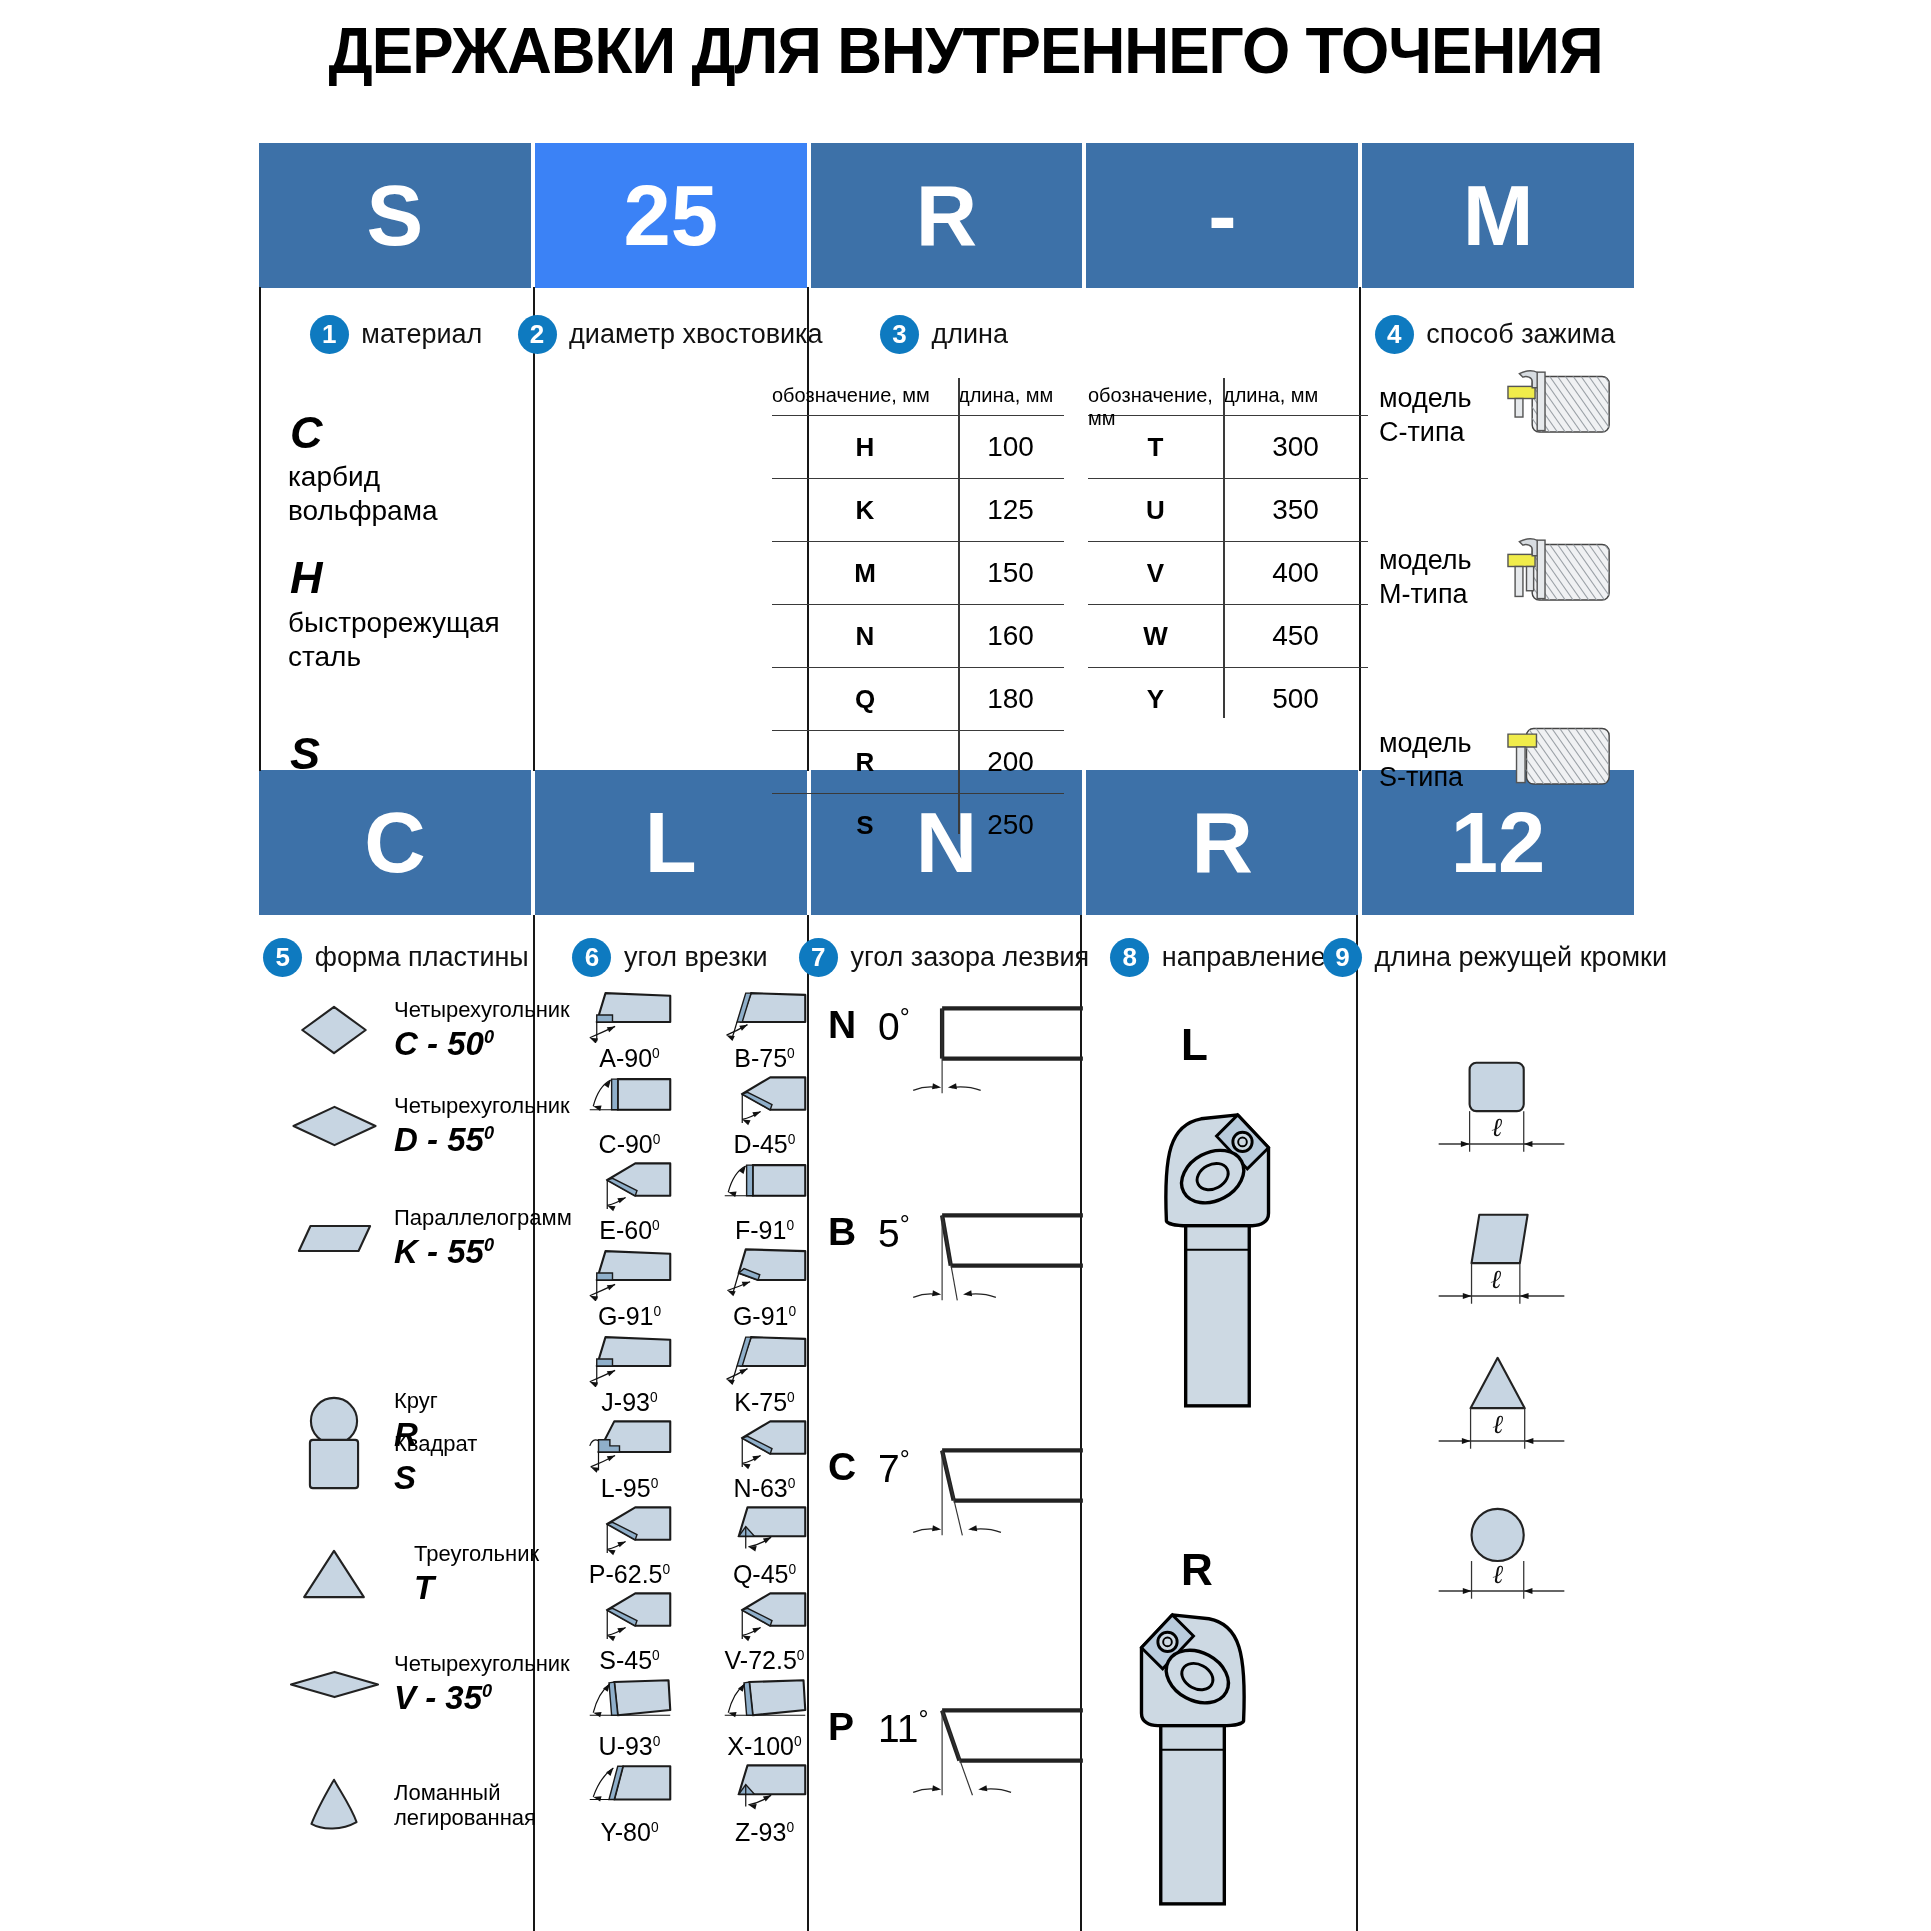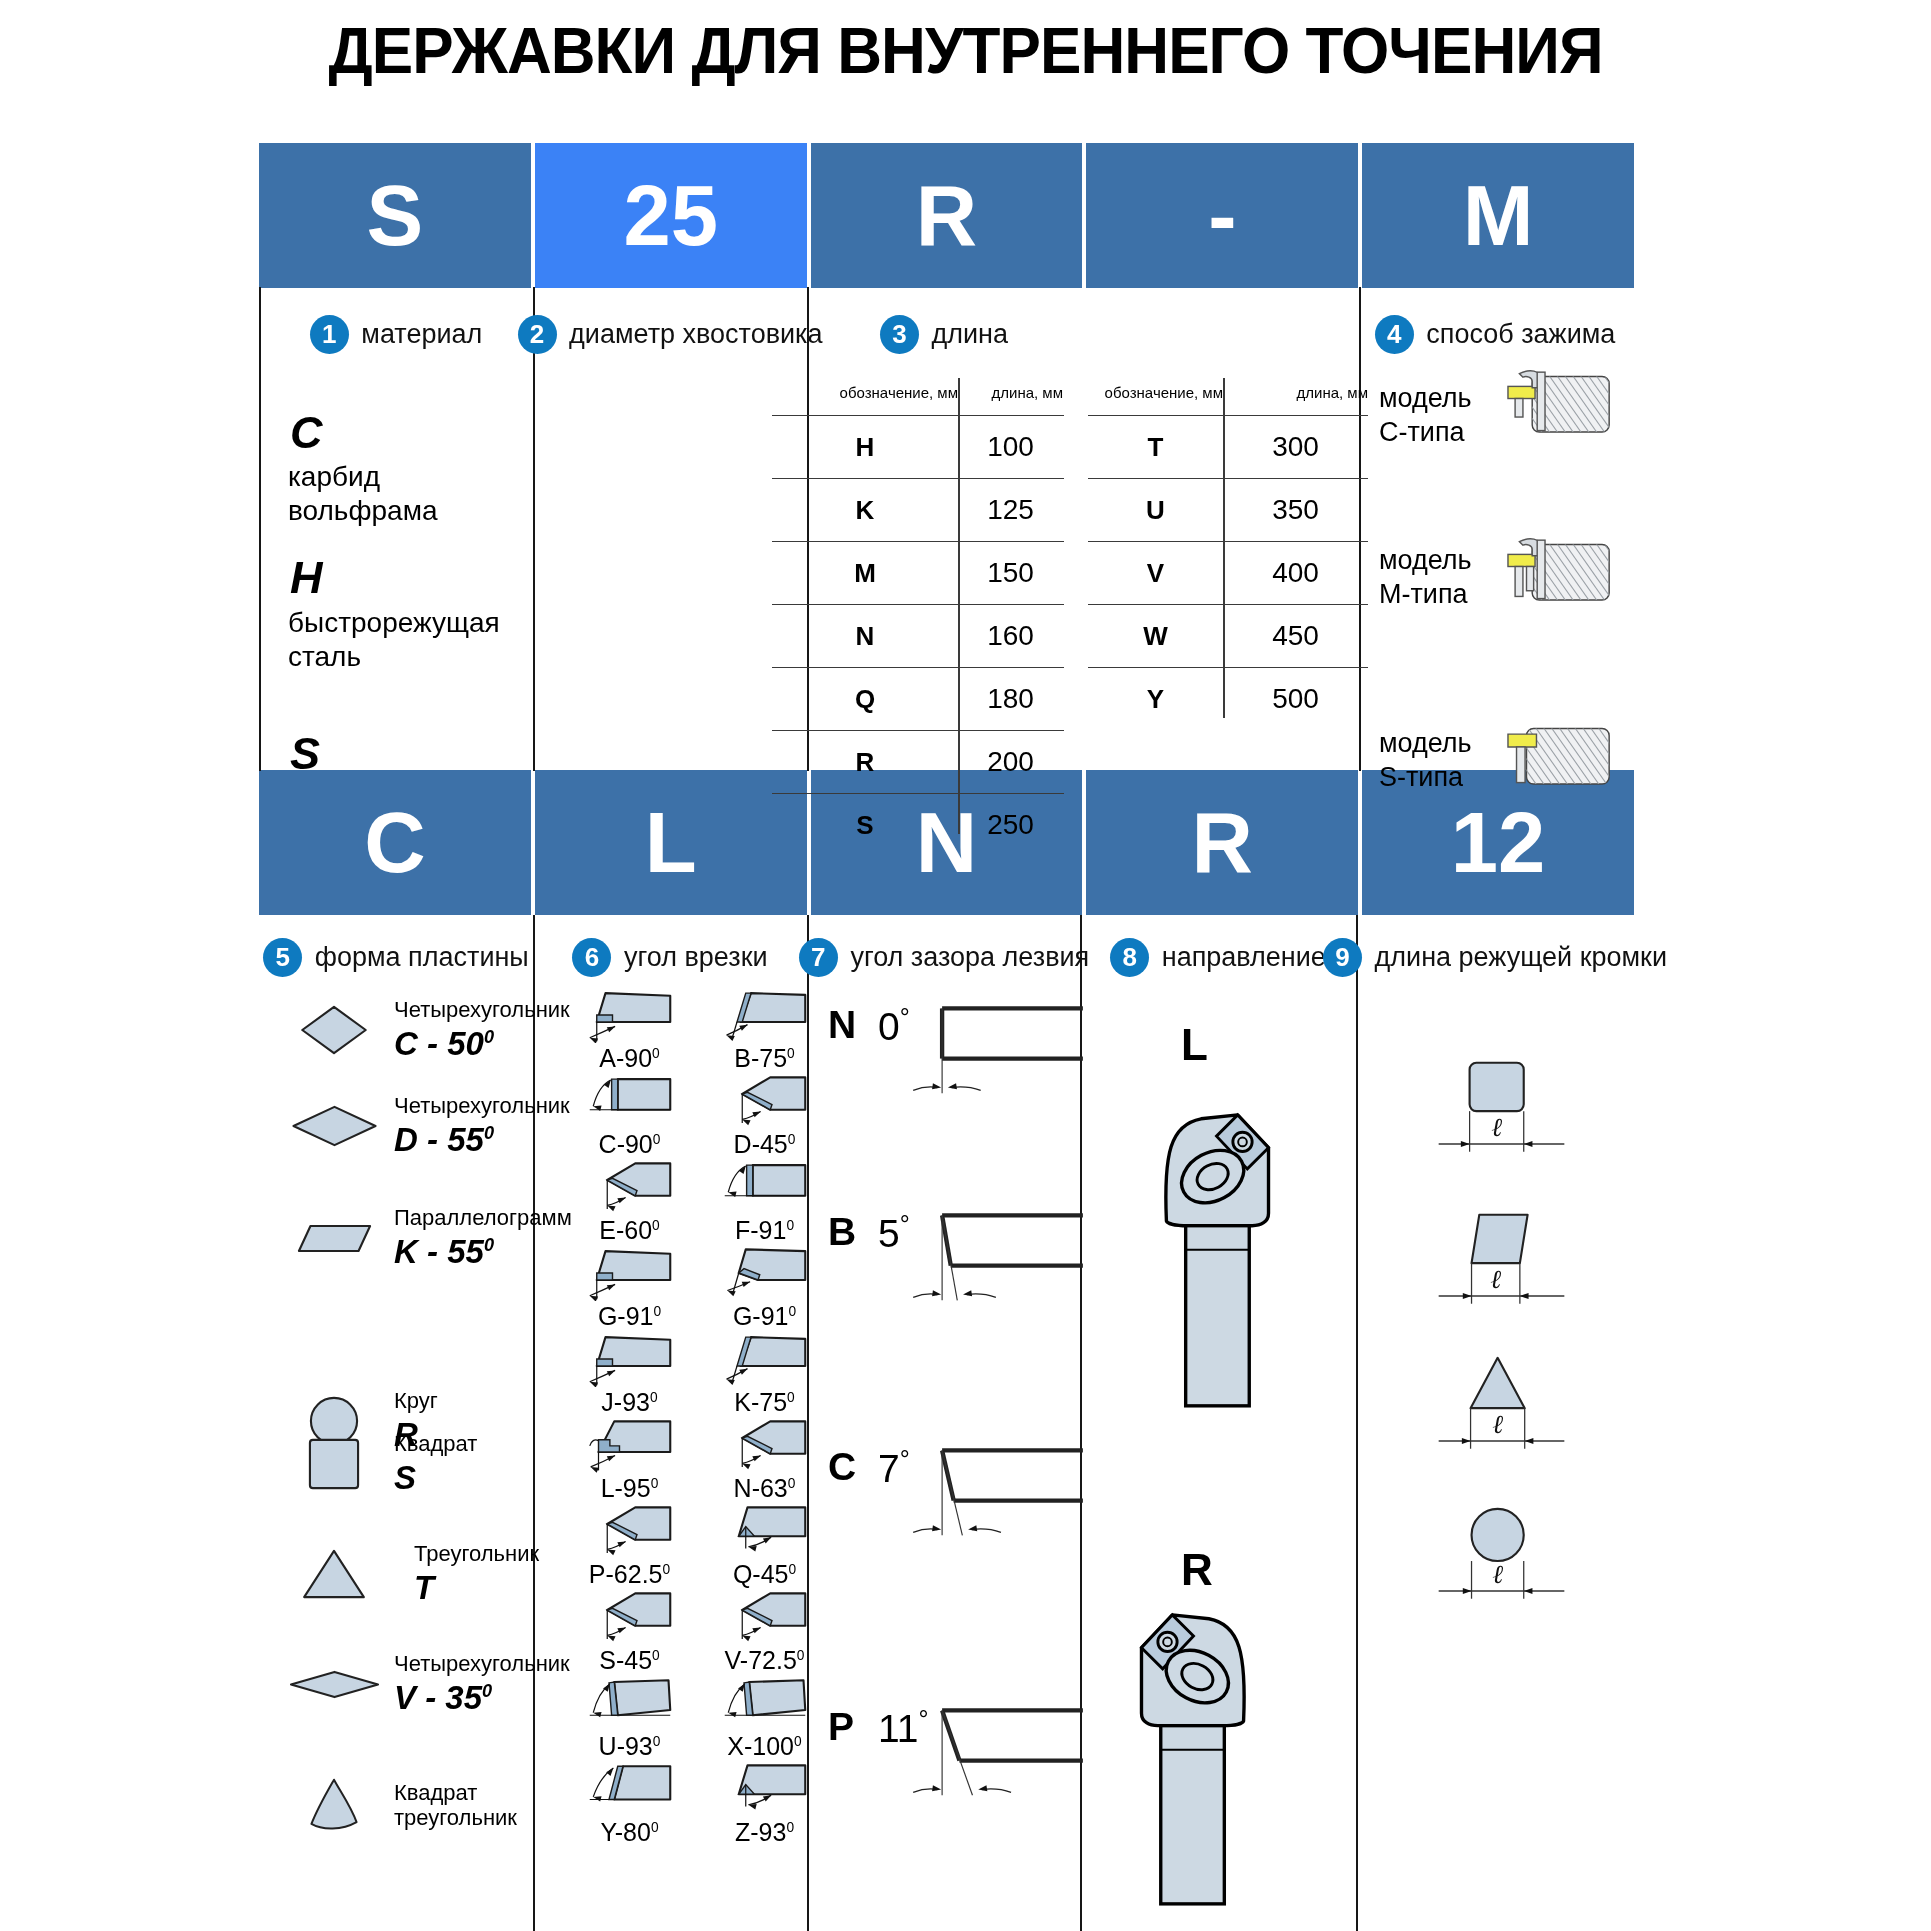--- a/index.html
+++ b/index.html
@@ -15,21 +15,21 @@
   .vline{position:absolute;width:1.9px;background:#161616;}
   .badge-group{position:absolute;display:flex;align-items:center;justify-content:center;
                gap:12.6px;height:39px;}
   .badge{width:39px;height:39px;border-radius:50%;color:#fff;font-weight:bold;
          font-size:26px;display:flex;align-items:center;justify-content:center;flex:0 0 39px;}
   .badge-label{font-size:27px;color:#111;white-space:nowrap;}
   .mat-code{position:absolute;left:290px;font-size:45px;font-weight:bold;font-style:italic;}
   .mat-desc{position:absolute;left:288px;font-size:28px;line-height:1.22;width:246px;}
   .ltable{position:absolute;top:378px;}
   .hrow{display:flex;height:37px;border-bottom:1.9px solid #3a3a3a;align-items:flex-start;}
-  .hcell{font-size:15px;text-align:right;padding-top:5.8px;}
+  .hcell{font-size:20px;text-align:left;padding-top:5.8px;}
   .drow{display:flex;height:62px;align-items:center;border-bottom:1.9px solid #3a3a3a;}
   .drow.last{border-bottom:none;}
   .dcell{text-align:center;font-size:28px;}
   .dcell.letter{font-weight:bold;font-size:26px;}
   .vsep{position:absolute;top:0;width:1.9px;background:#3a3a3a;}
   .clamp-label{position:absolute;left:1379px;width:130px;font-size:27px;line-height:1.25;}
   .abs{position:absolute;}
   .shape-row{position:absolute;left:274px;width:275px;height:106px;display:flex;align-items:center;}
   .shape-icon{width:120px;display:flex;justify-content:center;flex:0 0 120px;}
   .shape-icon svg *{fill:#c7d5e2;stroke:#222;stroke-width:2.2;stroke-linejoin:round;}
@@ -377,21 +377,21 @@
         <div class="shape-code"><span>V - 35</span><sup class="deg">0</sup></div>
       </div>
     </div>
     <div class="shape-row" style="top: 1752px;">
       <div class="shape-icon">
         <svg viewBox="0 0 66 62" width="60" height="56">
           <path d="M33,3 C40,16 52,33 58,50 C42,59 20,59 8,52 C15,34 25,17 33,3 Z"></path>
         </svg>
       </div>
       <div class="shape-text">
-        <div class="shape-name">Квадрат треугольник</div>
+        <div class="shape-name">Ломанный легированная</div>
       </div>
     </div>
     <div id="angleGrid">
       <div class="acell">
         <div><svg viewBox="0 0 100 64" width="100" height="56">
             <polygon points="22,7 96,10 96,40 12,40" fill="#c7d5e2" stroke="#1b1b1b" stroke-width="2.4" stroke-linejoin="round"></polygon>
             <polygon points="12,32 30,32 30,40 12,40" fill="#8fafca" stroke="#1b1b1b" stroke-width="1.6"></polygon>
             <path d="M12,40 L12,62" fill="none" stroke="#111" stroke-width="1.4"></path>
             <path d="M4,58 Q18,52 33,45" fill="none" stroke="#111" stroke-width="1.4"></path>
             <polygon points="4,58 13.5,58.9 10.8,64.7" fill="#111" stroke="none"></polygon>

